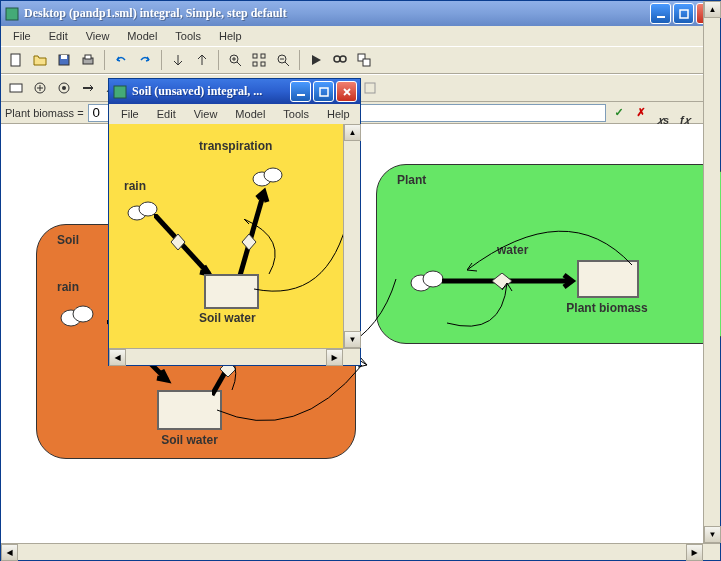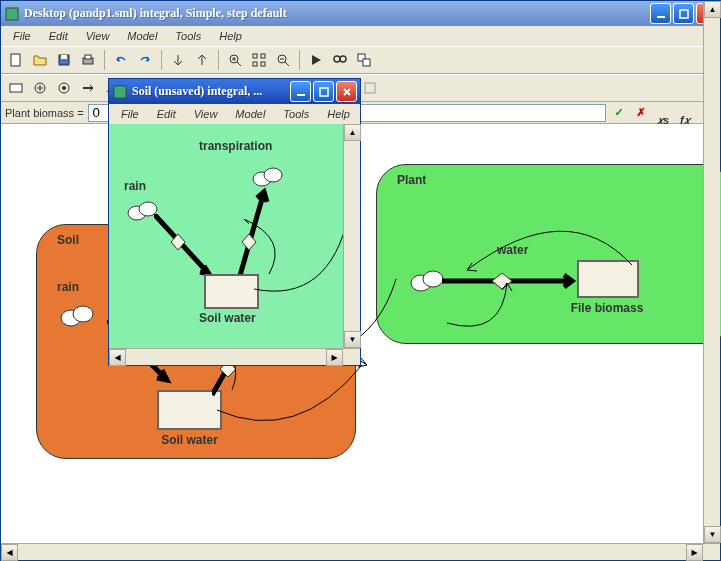--- a/index.html
+++ b/index.html
@@ -13,36 +13,36 @@
   .titlebar-inactive { background: linear-gradient(to bottom, #8fb0e8 0%, #7da0db 50%, #6589c8 100%); }
   .titlebar-icon { width: 16px; height: 16px; margin-right: 4px; }
   .titlebar-text { flex: 1; white-space: nowrap; overflow: hidden; text-overflow: ellipsis; font-size: 12px; text-shadow: 1px 1px 0 rgba(0,0,0,0.3); font-family: Liberation Serif, serif; }
   .titlebar-buttons { display: flex; gap: 2px; }
   .tb-btn { width: 21px; height: 21px; border: 1px solid #fff; border-radius: 3px; display: flex; align-items: center; justify-content: center; cursor: pointer; font-family: Arial; font-weight: bold; font-size: 11px; color: #fff; }
   .tb-min { background: linear-gradient(to bottom, #4a9aff, #1a5fb8); }
   .tb-max { background: linear-gradient(to bottom, #4a9aff, #1a5fb8); }
   .tb-close { background: linear-gradient(to bottom, #f08070, #c83020); }
   
   .menubar { height: 20px; background: #ece9d8; display: flex; align-items: center; padding: 0 4px; gap: 2px; }
-  .menu-item { padding: 2px 8px; cursor: pointer; color: #333; font-style: italic; }
+  .menu-item { padding: 2px 8px; cursor: pointer; color: #333; }
   
   .toolbar { height: 28px; background: #ece9d8; border-top: 1px solid #fff; border-bottom: 1px solid #aca899; display: flex; align-items: center; padding: 0 4px; gap: 2px; }
   .toolbar-btn { width: 22px; height: 22px; border: 1px solid transparent; display: flex; align-items: center; justify-content: center; cursor: pointer; color: #333; }
   .toolbar-sep { width: 1px; height: 20px; background: #aca899; margin: 0 3px; }
   
   .formula-bar { height: 22px; background: #ece9d8; border-bottom: 1px solid #aca899; display: flex; align-items: center; padding: 0 4px; gap: 4px; }
   .formula-label { color: #333; text-align: right; }
   .formula-input { flex: 1; height: 18px; border: 1px solid #7f9db9; padding: 0 4px; }
   .formula-btn { width: 18px; height: 18px; display: flex; align-items: center; justify-content: center; cursor: pointer; font-weight: bold; }
   .check-btn { color: #2a8a2a; }
   .x-btn { color: #c00; }
   .fx-btn { font-style: italic; color: #333; margin-top: 16px; }
   
   .canvas { flex: 1; background: #fff; position: relative; overflow: hidden; }
-  .canvas-child { background: #86efac; }
+  .canvas-child { background: #fde047; }
   
   .scrollbar-h { height: 17px; background: #ece9d8; border-top: 1px solid #aca899; position: relative; }
   .scrollbar-v { width: 17px; background: #ece9d8; border-left: 1px solid #aca899; position: absolute; right: 0; top: 0; bottom: 17px; }
   .sb-arrow { width: 17px; height: 17px; background: linear-gradient(to bottom, #f5f5f0, #d6d2c2); border: 1px solid #aca899; position: absolute; display: flex; align-items: center; justify-content: center; font-size: 8px; cursor: pointer; }
   
   .submodel { position: absolute; border-radius: 30px; }
   .soil-model { background: #e67833; border: 1px solid #333; }
   .plant-model { background: #66e666; border: 1px solid #333; }
   .model-label { position: absolute; font-weight: bold; color: #333; font-size: 12px; }
   
@@ -315,21 +315,21 @@
       <svg class="cloud-icon" style="top:100px; left:30px;" width="40" height="30">
           <ellipse cx="14" cy="18" rx="10" ry="8" fill="#fff" stroke="#333"></ellipse>
           <ellipse cx="26" cy="14" rx="10" ry="8" fill="#fff" stroke="#333"></ellipse>
         </svg>
       <svg style="position:absolute; top:108px; left:65px;" width="140" height="20">
           <path d="M0 8 L130 8" stroke="#000" stroke-width="5"></path>
           <path d="M122 2 L130 8 L122 14" stroke="#000" stroke-width="5" fill="none"></path>
           <path d="M60 0 L70 8 L60 16 L50 8 Z" fill="#f5f1e3" stroke="#333"></path>
         </svg>
       <div class="compartment" style="top:95px; left:200px; width:62px; height:38px;"></div>
-      <span class="compartment-label" style="top:136px; left:180px; width:100px;">File biomass</span>
+      <span class="compartment-label" style="top:136px; left:180px; width:100px;">Plant biomass</span>
       <svg style="position:absolute; top:50px; left:90px;" width="170" height="60">
           <path d="M165 50 Q100 -20 0 55" stroke="#000" fill="none"></path>
           <path d="M5 48 L0 55 L10 56" stroke="#000" fill="none"></path>
         </svg>
       <svg style="position:absolute; top:118px; left:70px;" width="130" height="60">
           <path d="M0 40 Q55 55 60 0" stroke="#000" fill="none"></path>
           <path d="M55 7 L60 0 L65 8" stroke="#000" fill="none"></path>
         </svg>
     </div>
 

